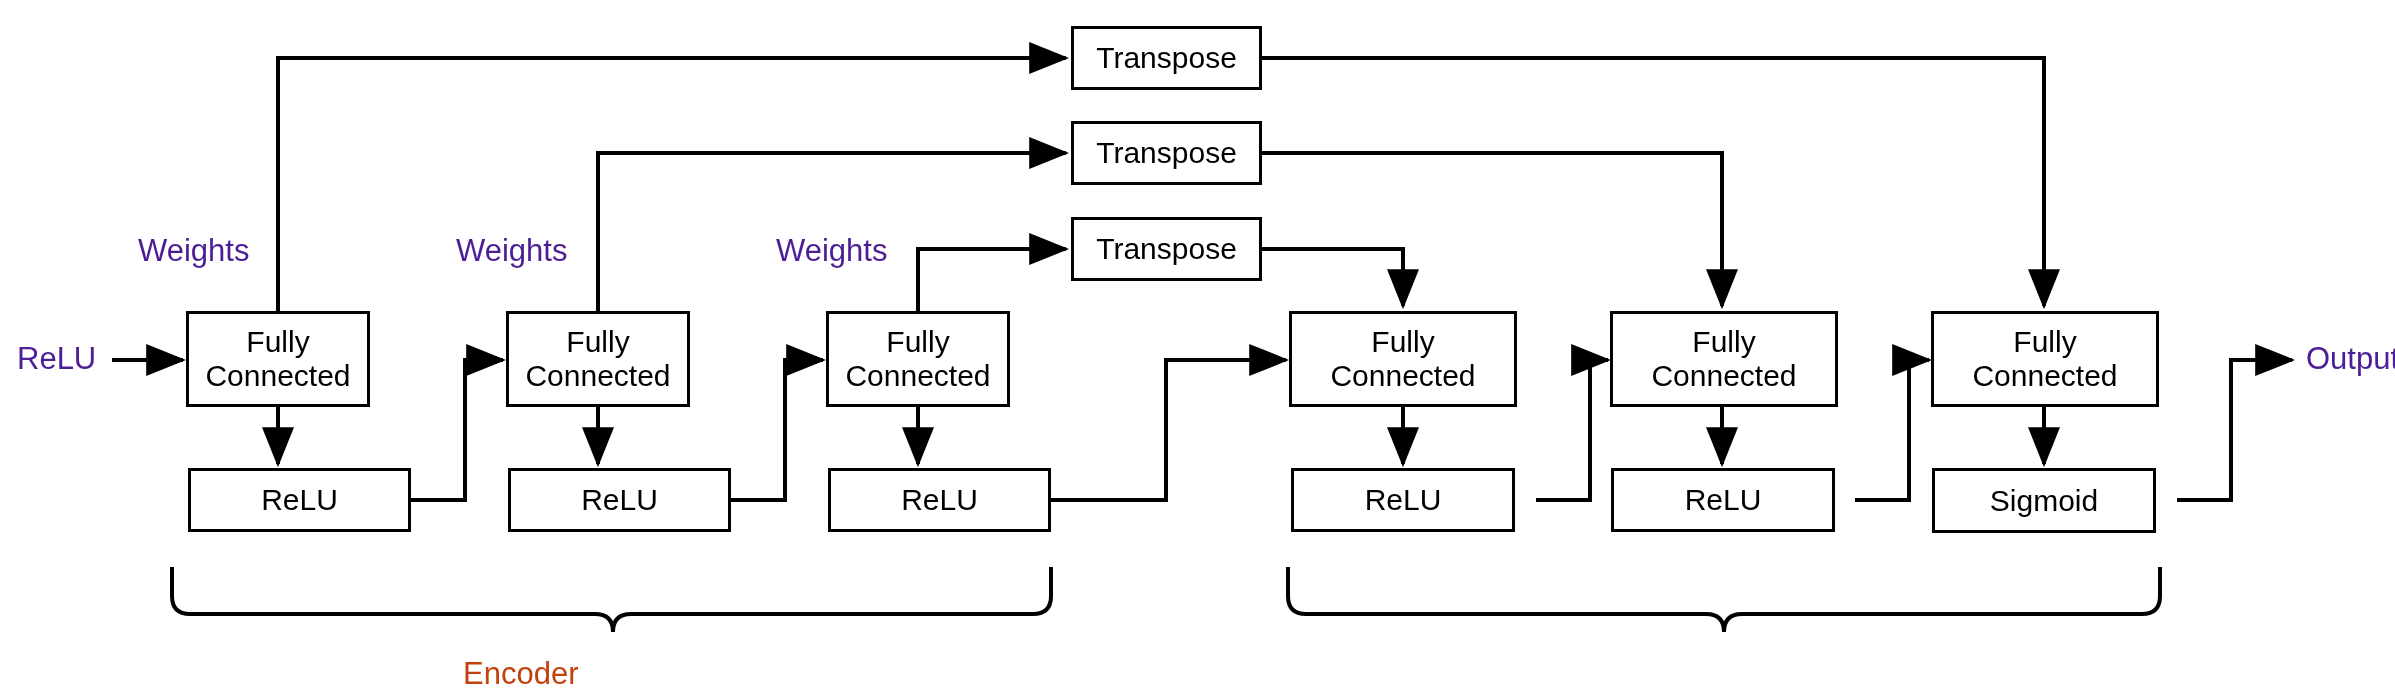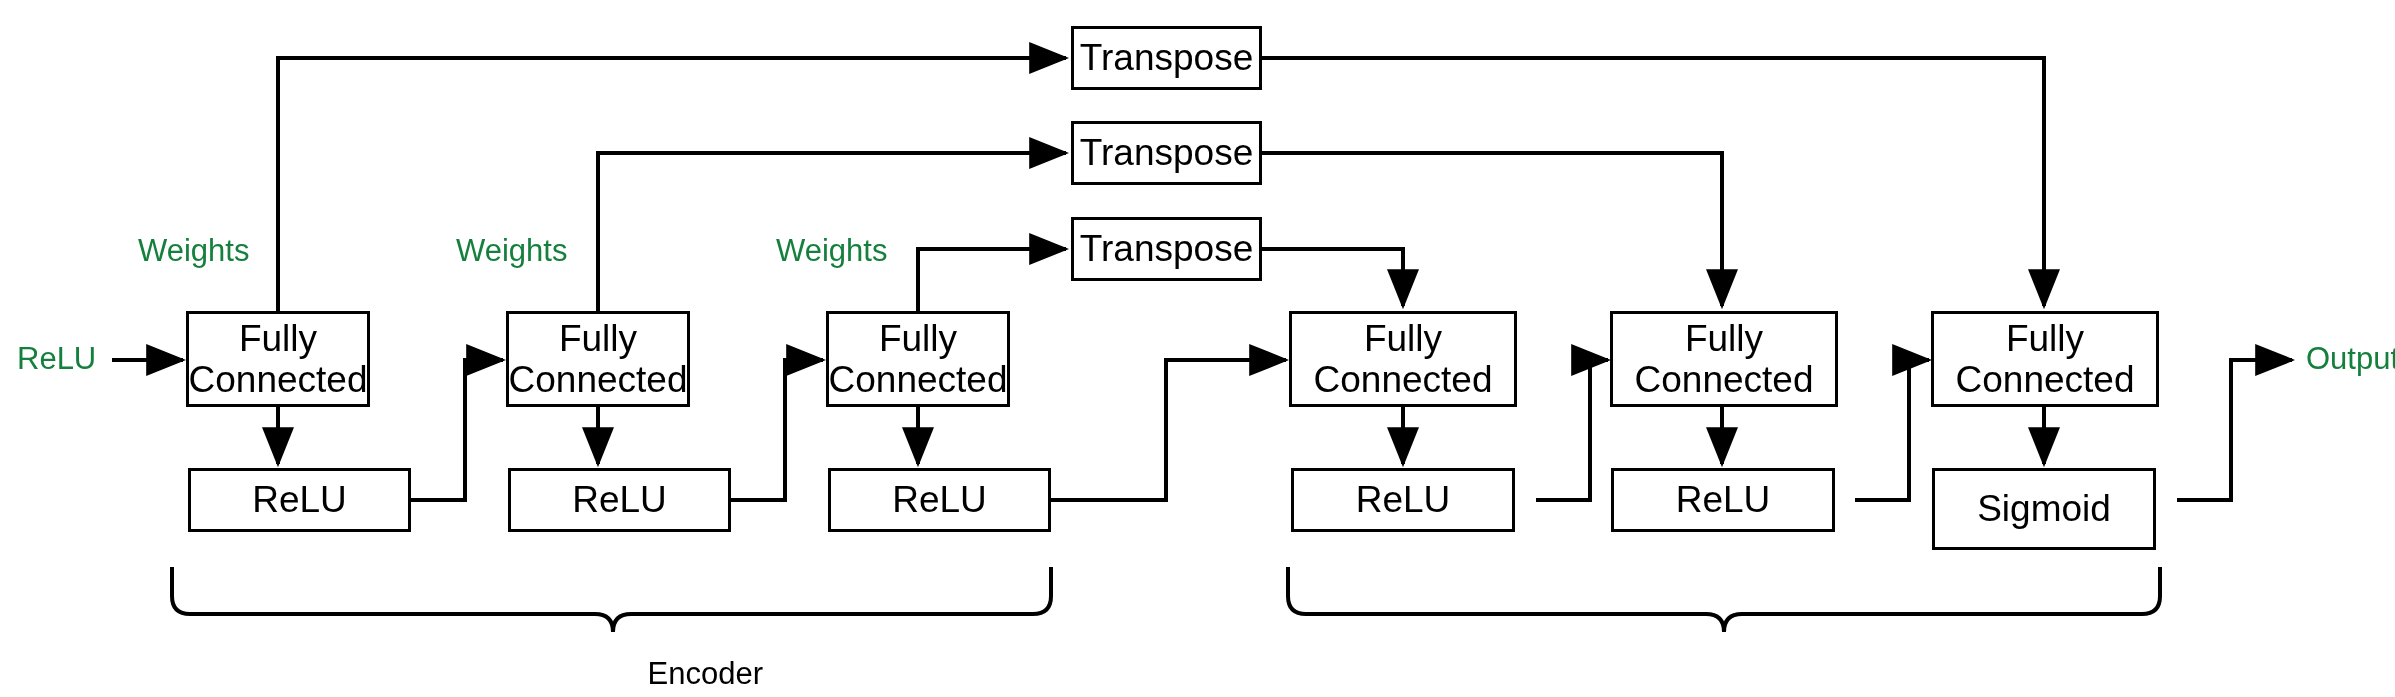--- a/index.html
+++ b/index.html
@@ -24,41 +24,41 @@
   }
   .node {
     position: absolute;
     box-sizing: border-box;
     border: 3px solid #000000;
     background: #ffffff;
     display: flex;
     align-items: center;
     justify-content: center;
     flex-direction: column;
-    font-size: 37px;
+    font-size: 30px;
     line-height: 1.12;
     color: #000000;
     text-align: center;
     z-index: 3;
   }
   .node .ln { display: block; white-space: nowrap; }
   .plain-label {
     position: absolute;
     font-size: 31px;
-    color: #15803d;
+    color: #4c1d95;
     white-space: nowrap;
     z-index: 4;
     text-align: right;
   }
   .group-label {
     position: absolute;
     font-size: 31px;
-    color: #000000;
+    color: #c2410c;
     white-space: nowrap;
-    text-align: right;
+    text-align: left;
     z-index: 4;
   }
 </style>
 </head>
 <body>
 
 <div id="canvas">
 
   <svg id="wires" viewBox="0 0 2395 697" xmlns="http://www.w3.org/2000/svg">
     <defs>
@@ -167,19 +167,19 @@
     <span class="ln">Connected</span>
   </div>
   <div class="node" style="left:1611px; top:468px; width:224px; height:64px;">
     <span class="ln">ReLU</span>
   </div>
 
   <div class="node" style="left:1931px; top:311px; width:228px; height:96px;">
     <span class="ln">Fully</span>
     <span class="ln">Connected</span>
   </div>
-  <div class="node" style="left:1932px; top:468px; width:224px; height:82px;text-align:center;">
+  <div class="node" style="left:1932px; top:468px; width:224px; height:65px;text-align:center;">
     <span class="ln">Sigmoid</span>
   </div>
 
   <div class="group-label" style="left:463px; top:656px; width:300px;">Encoder</div>
 
 </div>
 
 </body></html>

